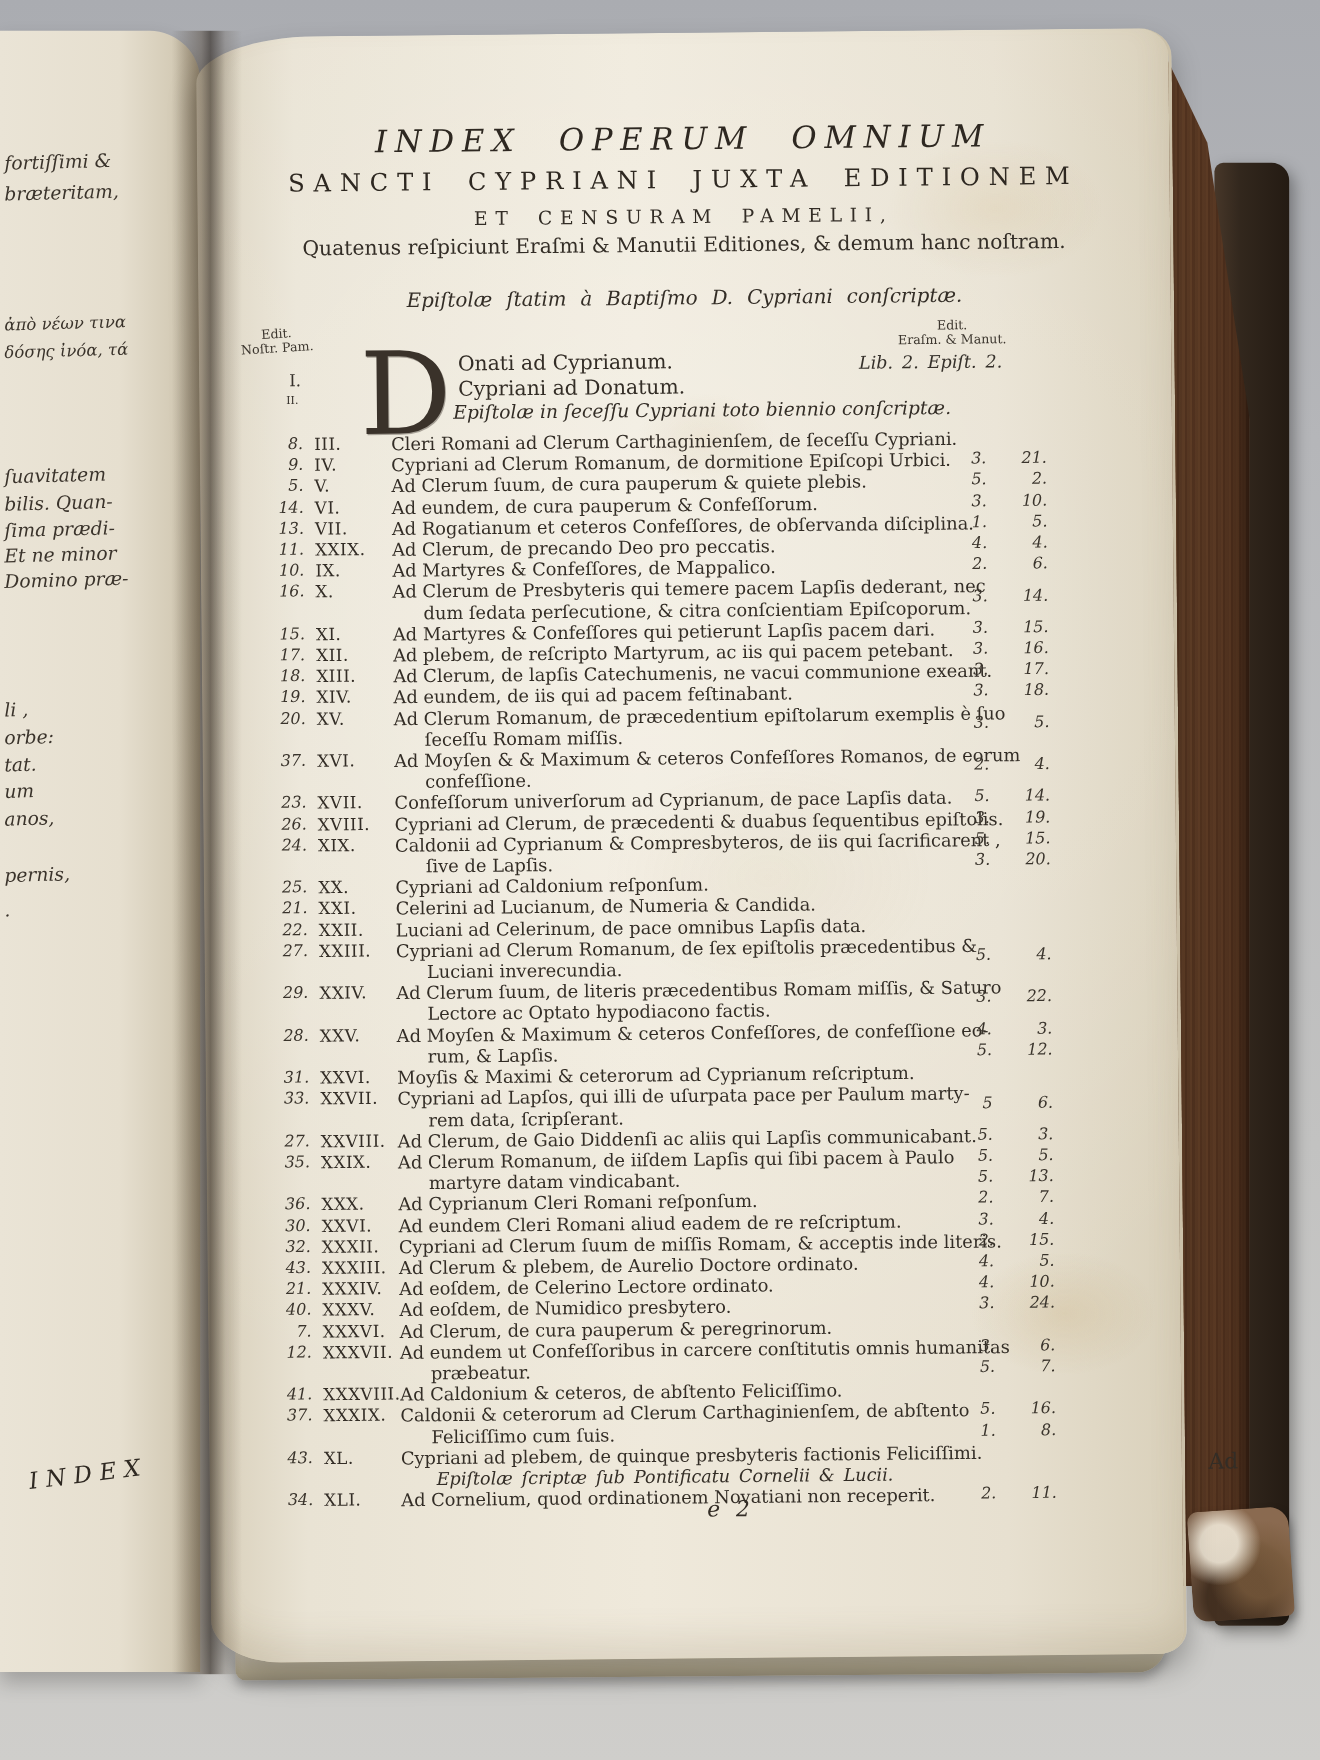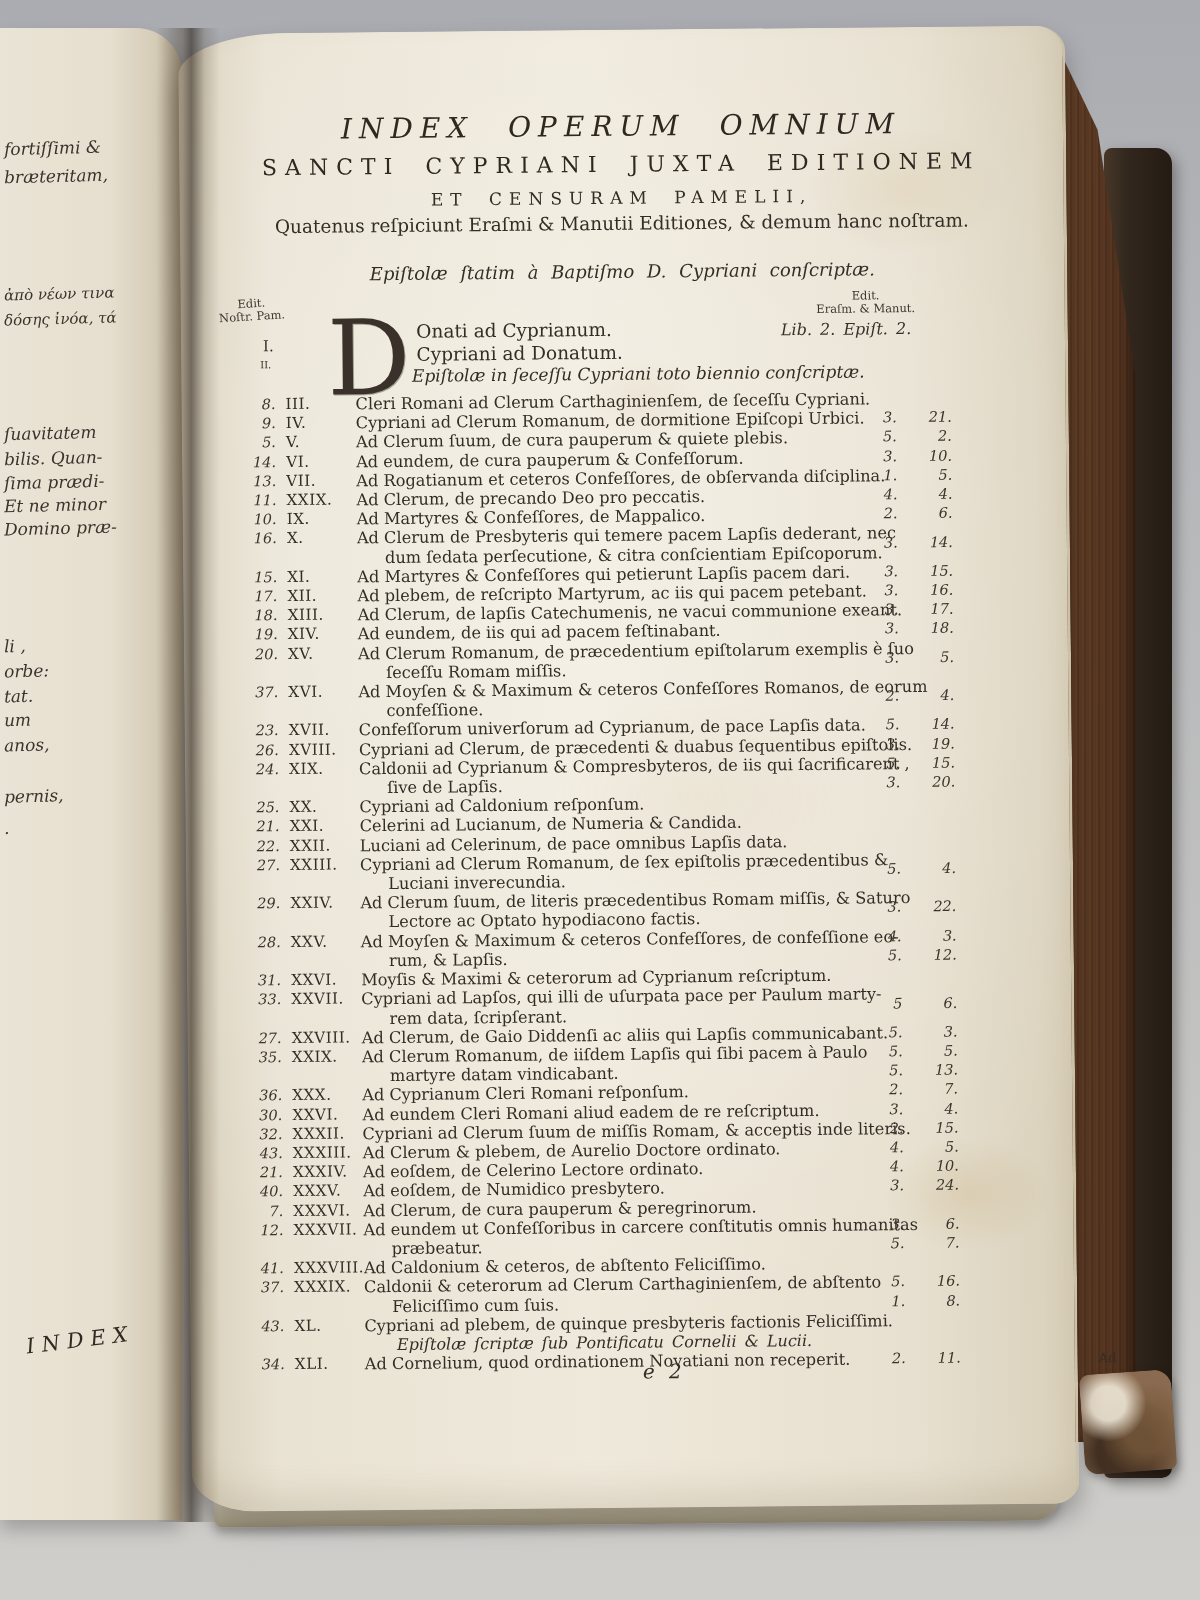--- a/index.html
+++ b/index.html
@@ -119,21 +119,21 @@
   .na,.nb{position:absolute;font-style:italic;font-size:14.5px;line-height:19.2px;
         color:#3a342c;white-space:nowrap;}
   .na{right:55px;}
   .nb{right:0;}
   .na.mid,.nb.mid{top:50%;transform:translateY(-50%);}
   .subline{text-align:center;font-style:italic;font-size:16px;line-height:19.2px;
         color:#332d26;word-spacing:3px;}
 
   .sig-mark{position:absolute;left:452px;top:1330px;font-style:italic;font-size:20px;
         letter-spacing:4px;color:#332d26;}
-  .catchword{position:absolute;left:908px;top:1325px;font-size:13px;color:#332d26;}
+  .catchword{position:absolute;left:908px;top:1291px;font-size:20px;color:#332d26;}
 </style>
 </head>
 <body>
 
 <div class="abs cover-board"></div>
 <div class="abs fore-edge"></div>
 <div class="abs marbled-corner"></div>
 <div class="abs bottom-page-stack"></div>
 
 <div class="abs left-page">

